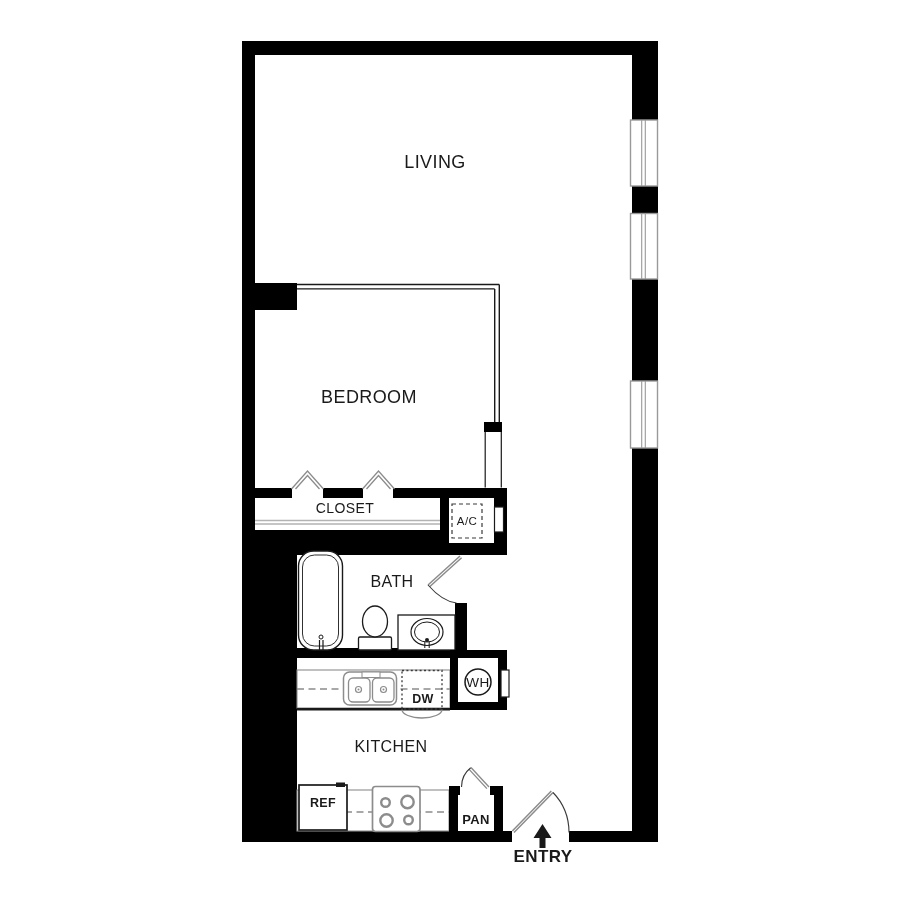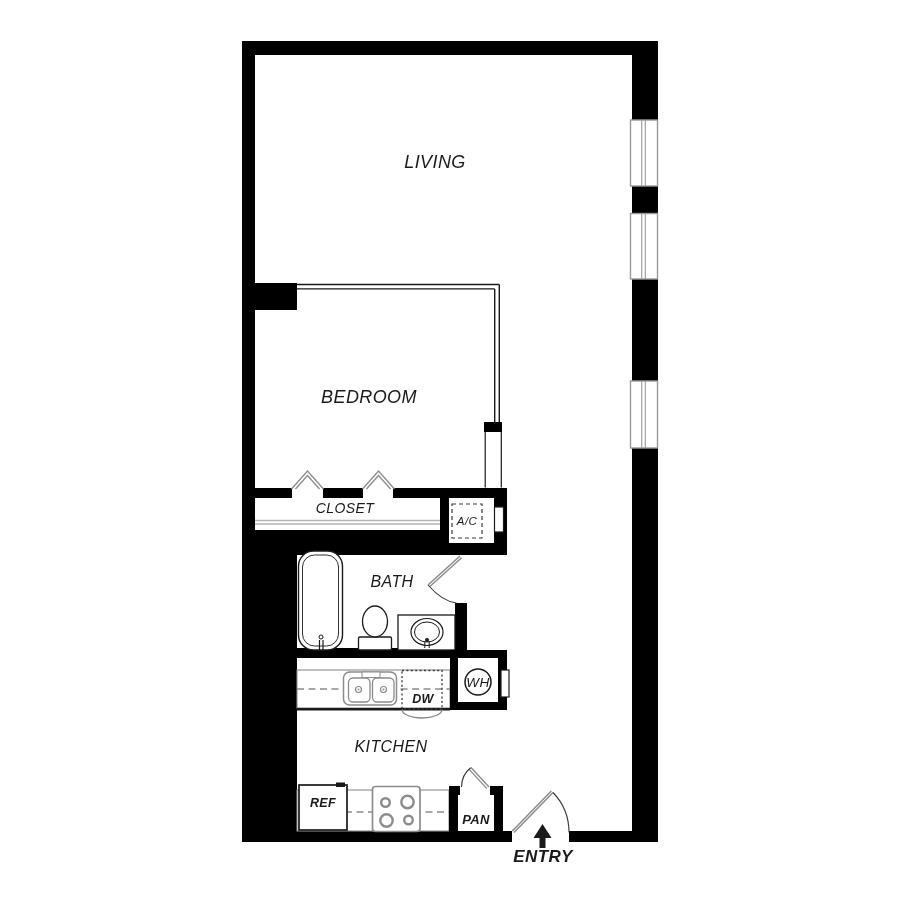--- a/index.html
+++ b/index.html
@@ -1,17 +1,17 @@
 <!DOCTYPE html>
 <html style="--wall: #000000; --floor: #ffffff; --ink: #1a1a1a; --steel: #8c8c8c; --frame: #999999; --rod: #b3b3b3; --dash: #3a3a3a;"><head>
 <meta charset="utf-8">
 <style>
   html,body{margin:0;padding:0;background:#fff;}
   .stage{position:relative;width:892px;height:900px;background:var(--floor,#fff);overflow:hidden;
-         font-family:"Liberation Sans",sans-serif;font-style:italic;}
+         font-family:"Liberation Sans",sans-serif;}
   svg{display:block;}
   .wall{fill:var(--wall,#000);stroke:none;}
   .white{fill:var(--floor,#fff);stroke:none;}
   .win{fill:var(--floor,#fff);stroke:var(--frame,#999);stroke-width:1.4;}
   .winline{stroke:var(--frame,#999);stroke-width:1.1;fill:none;}
   .thin{stroke:var(--ink,#1a1a1a);stroke-width:1.4;fill:none;}
   .fx{fill:var(--floor,#fff);stroke:var(--ink,#1a1a1a);}
   .fxg{fill:var(--floor,#fff);stroke:var(--steel,#8c8c8c);}
   .lnk{stroke:var(--ink,#1a1a1a);fill:none;}
   .lng{stroke:var(--steel,#8c8c8c);fill:none;}

